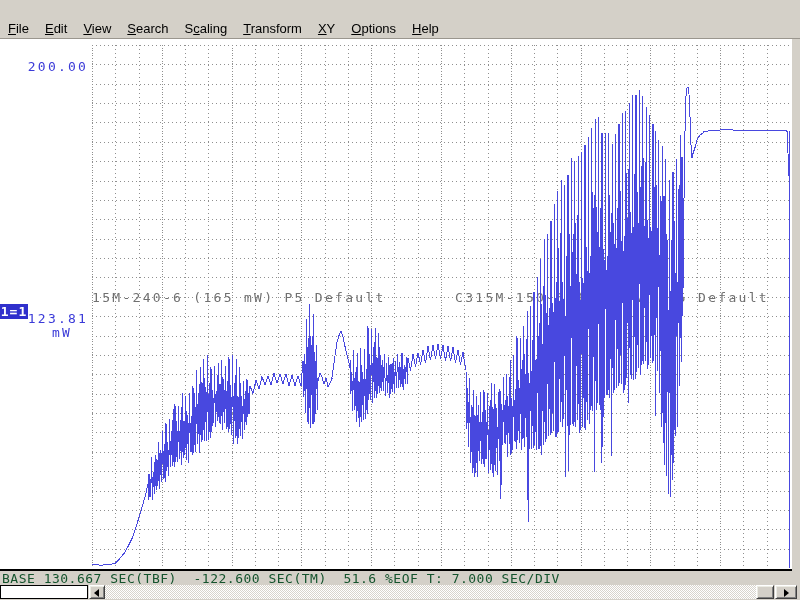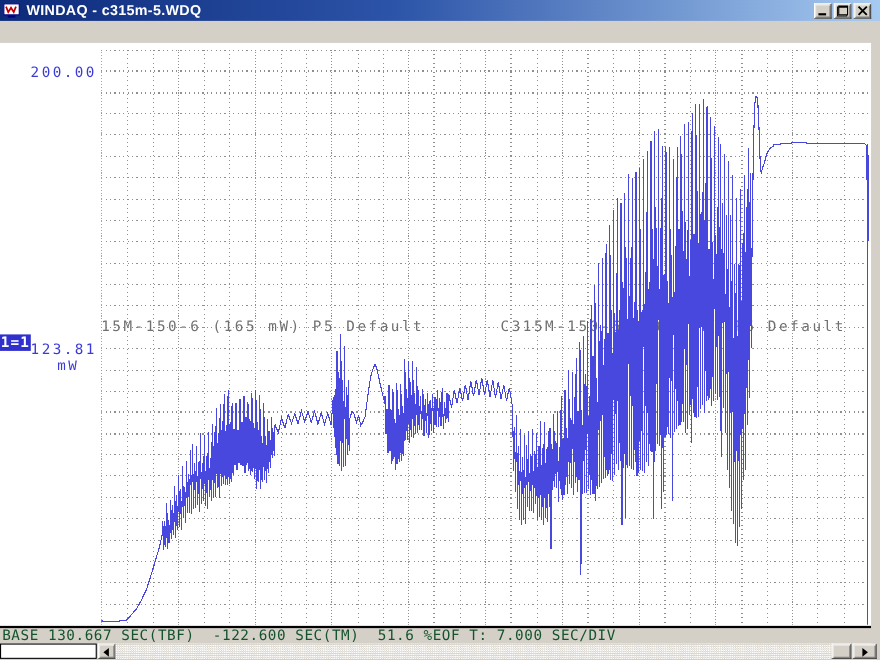--- a/index.html
+++ b/index.html
@@ -56,53 +56,40 @@
     border-top:4px solid transparent;border-bottom:4px solid transparent;border-right:5px solid #000;}
   .tri-right{position:absolute;left:8px;top:3px;width:0;height:0;
     border-top:4px solid transparent;border-bottom:4px solid transparent;border-left:5px solid #000;}
   .rightstrip{position:absolute;left:792px;top:39px;width:8px;height:546px;background:#d4d0c8;}
 </style>
 </head>
 <body>
 
 <div class="win">
 
-  <div class="titlebar">
-    <span class="appicon">
-      <svg width="16" height="14" viewBox="0 0 16 14">
-        <rect x="0.5" y="0.5" width="14" height="10" fill="#ffffff" stroke="#000080"></rect>
-        <path d="M2.5 3 L4.5 8 L7 4 L9.5 8 L11.5 3" stroke="#c00000" stroke-width="1.6" fill="none"></path>
-        <rect x="4" y="11" width="7" height="2" fill="#000080"></rect>
-      </svg>
-    </span>
-    <span class="title">WINDAQ - c315m-5.WDQ</span>
-    <span class="winbtns">
-      <span class="btn3d wbtn">
-          <span class="glyph-min"></span>
-        </span>
-      <span class="btn3d wbtn">
-          <span class="glyph-restore-b"></span>
-          <span class="glyph-restore-f"></span>
-        </span>
-      <span class="btn3d wbtn">
-          <svg class="glyph-x" width="11" height="10" viewBox="0 0 11 10">
-            <path d="M1.5 1 L9 8.5 M9 1 L1.5 8.5" stroke="#000" stroke-width="1.7"></path>
-          </svg>
-        </span>
-    </span>
-  </div>
 
+  <div class="menubar" id="menubar">
+      <span class="menu-item"><u>F</u>ile</span>
+      <span class="menu-item"><u>E</u>dit</span>
+      <span class="menu-item"><u>V</u>iew</span>
+      <span class="menu-item"><u>S</u>earch</span>
+      <span class="menu-item">S<u>c</u>aling</span>
+      <span class="menu-item"><u>T</u>ransform</span>
+      <span class="menu-item"><u>X</u>Y</span>
+      <span class="menu-item"><u>O</u>ptions</span>
+      <span class="menu-item"><u>H</u>elp</span>
+    </div>
 
   <div class="chartbg"></div>
 
   <div class="axis-label ra" style="left:0;top:39px;">200.00</div>
   <div class="axis-label ra" style="left:0;top:291px;">123.81</div>
   <div class="axis-label ra" style="left:0;top:575px;">.00</div>
   <div class="chanbadge">1=1</div>
-  <div class="axis-label" style="left:52px;top:305px;font-family:Liberation Mono, monospace;">mW</div>
+  <div class="axis-label" style="left:52px;top:305px;">mW</div>
 
   <div class="plotwrap">
     <svg id="gridsvg" width="698" height="523">
         <line x1="0.5" y1="0" x2="0.5" y2="523" stroke="#8F8F8F" stroke-dasharray="1 1.6" shape-rendering="crispEdges"></line>
         <line x1="23.5" y1="0" x2="23.5" y2="523" stroke="#8F8F8F" stroke-dasharray="1 3" shape-rendering="crispEdges"></line>
         <line x1="47.5" y1="0" x2="47.5" y2="523" stroke="#8F8F8F" stroke-dasharray="1 3" shape-rendering="crispEdges"></line>
         <line x1="70.5" y1="0" x2="70.5" y2="523" stroke="#8F8F8F" stroke-dasharray="1 1.6" shape-rendering="crispEdges"></line>
         <line x1="93.5" y1="0" x2="93.5" y2="523" stroke="#8F8F8F" stroke-dasharray="1 3" shape-rendering="crispEdges"></line>
         <line x1="116.5" y1="0" x2="116.5" y2="523" stroke="#8F8F8F" stroke-dasharray="1 3" shape-rendering="crispEdges"></line>
         <line x1="140.5" y1="0" x2="140.5" y2="523" stroke="#8F8F8F" stroke-dasharray="1 1.6" shape-rendering="crispEdges"></line>
@@ -152,21 +139,21 @@
         <line x1="0" y1="368.5" x2="698" y2="368.5" stroke="#8F8F8F" stroke-dasharray="1 3" shape-rendering="crispEdges"></line>
         <line x1="0" y1="387.5" x2="698" y2="387.5" stroke="#8F8F8F" stroke-dasharray="1 3" shape-rendering="crispEdges"></line>
         <line x1="0" y1="407.5" x2="698" y2="407.5" stroke="#8F8F8F" stroke-dasharray="1 3" shape-rendering="crispEdges"></line>
         <line x1="0" y1="426.5" x2="698" y2="426.5" stroke="#8F8F8F" stroke-dasharray="1 3" shape-rendering="crispEdges"></line>
         <line x1="0" y1="446.5" x2="698" y2="446.5" stroke="#8F8F8F" stroke-dasharray="1 3" shape-rendering="crispEdges"></line>
         <line x1="0" y1="465.5" x2="698" y2="465.5" stroke="#8F8F8F" stroke-dasharray="1 3" shape-rendering="crispEdges"></line>
         <line x1="0" y1="484.5" x2="698" y2="484.5" stroke="#8F8F8F" stroke-dasharray="1 3" shape-rendering="crispEdges"></line>
         <line x1="0" y1="504.5" x2="698" y2="504.5" stroke="#8F8F8F" stroke-dasharray="1 3" shape-rendering="crispEdges"></line>
         <line x1="0" y1="523.5" x2="698" y2="523.5" stroke="#8F8F8F" stroke-dasharray="1 3" shape-rendering="crispEdges"></line>
       </svg>
-    <div class="ann" style="left:0;top:245px;">15M-150-6 (165 mW) P5 Default</div>
+    <div class="ann" style="left:0;top:245px;">15M-240-6 (165 mW) P5 Default</div>
     <div class="ann" style="left:363px;top:245px;">C315M-150-6 (165 mW) P5 Default</div>
     <svg id="wavesvg" width="698" height="523">
         <path d="M0.0 519.5L9.0 520.2L17.0 519.5L23.0 518.6L27.0 514.4L32.0 508.5L36.0 501.6L41.0 491.4L45.0 478.9L49.0 465.6L53.0 452.1L56.0 438.8L56.0 429.0L56.9 455.3L57.8 428.6L58.7 452.3L59.6 412.5L60.5 454.5L61.4 427.5L62.3 448.8L63.2 409.7L64.1 444.6L65.0 414.5L65.9 441.4L66.8 396.9L67.7 444.1L68.6 405.0L69.5 436.8L70.4 386.4L71.3 434.0L72.2 399.3L73.1 436.5L74.0 378.4L74.9 426.2L75.8 397.4L76.7 430.7L77.6 374.4L78.5 421.6L79.4 386.0L80.3 421.0L81.2 364.1L82.1 422.2L83.0 358.9L83.9 417.4L84.8 376.3L85.7 417.1L86.6 360.7L87.5 414.2L88.4 375.3L89.3 420.4L90.2 348.4L91.1 413.4L92.0 375.9L92.9 410.4L93.8 350.9L94.7 415.1L95.6 369.7L96.5 417.5L97.4 347.6L98.3 406.8L99.2 371.1L100.1 410.2L101.0 340.9L101.9 407.6L102.8 348.0L103.7 407.2L104.6 325.5L105.5 398.9L106.4 348.5L107.3 407.5L108.2 322.0L109.1 396.9L110.0 337.3L110.9 395.1L111.8 313.6L112.7 396.2L113.6 341.8L114.5 395.7L115.4 310.0L116.3 394.6L117.2 338.2L118.1 392.8L119.0 321.6L119.9 387.0L120.8 344.7L121.7 378.1L122.6 321.3L123.5 382.3L124.4 345.6L125.3 376.2L126.2 317.8L127.1 377.6L128.0 338.8L128.9 379.0L129.8 314.7L130.7 385.0L131.6 334.0L132.5 377.6L133.4 320.7L134.3 383.6L135.2 336.3L136.1 387.2L137.0 312.0L137.9 384.1L138.8 340.0L139.7 390.0L140.6 309.7L141.5 399.2L142.4 338.3L143.3 393.3L144.2 314.0L145.1 399.3L146.0 351.0L146.9 392.9L147.8 321.7L148.7 391.4L149.6 351.0L150.5 394.0L151.4 335.8L152.3 384.8L153.2 346.5L154.1 380.4L155.0 333.9L155.9 371.6L156.8 347.8L157.7 369.3L158.0 341.0L161.0 348.4L164.0 335.2L167.0 344.0L170.0 331.6L173.0 340.1L176.0 331.2L179.0 340.3L182.0 328.5L185.0 338.3L188.0 329.1L191.0 338.8L194.0 328.8L197.0 340.6L200.0 330.2L203.0 340.6L206.0 330.8L209.0 341.1L211.0 315.8L211.9 352.4L212.7 309.1L213.6 368.2L214.4 274.0L215.3 376.9L216.1 292.9L216.9 378.5L217.8 259.0L218.6 382.8L219.5 300.3L220.3 379.1L221.2 269.5L222.0 378.7L222.9 306.8L223.7 368.9L224.6 300.3L225.4 364.7L226.0 335.7L228.0 328.5L230.0 331.9L232.0 339.2L234.0 332.6L236.0 342.0L238.0 338.1L240.0 333.6L240.0 332.6L243.0 310.6L245.0 297.1L247.0 290.5L249.0 286.0L251.0 291.7L253.0 301.4L255.0 310.2L258.0 322.4L258.0 315.2L258.9 349.4L259.8 327.0L260.7 366.4L261.6 304.9L262.5 365.4L263.4 326.9L264.3 376.7L265.2 308.4L266.1 372.6L267.0 335.9L267.9 382.4L268.8 302.9L269.7 377.0L270.6 326.7L271.5 375.2L272.4 304.4L273.3 374.0L274.2 323.8L275.1 369.2L276.0 281.5L276.9 354.9L277.8 309.1L278.7 354.9L279.6 283.6L280.5 357.9L281.4 302.1L282.3 352.7L283.2 283.1L284.1 353.1L285.0 311.9L285.9 349.2L286.8 288.4L287.7 348.2L288.0 309.5L289.1 345.5L290.2 314.9L291.3 345.5L292.4 309.1L293.5 351.0L294.6 318.1L295.7 348.2L296.8 312.5L297.9 352.8L299.0 319.0L300.1 346.5L301.2 312.9L302.3 348.3L303.4 315.8L304.5 343.1L305.6 309.5L306.7 342.9L307.8 317.0L308.9 342.4L310.0 307.7L311.1 345.0L312.2 320.1L313.3 339.1L314.4 312.5L315.5 339.0L316.0 313.5L318.5 325.5L321.0 309.2L323.5 321.7L326.0 307.6L328.5 319.7L331.0 305.0L333.5 318.3L336.0 301.3L338.5 315.3L341.0 300.1L343.5 313.9L346.0 298.7L348.5 314.0L351.0 300.4L353.5 315.5L356.0 300.9L358.5 316.4L361.0 302.1L363.5 318.0L366.0 304.8L368.5 319.5L371.0 307.4L373.5 322.6L374.0 325.0L374.9 383.5L375.8 343.2L376.7 402.0L377.6 332.6L378.5 417.6L379.4 360.5L380.3 427.8L381.2 345.0L382.1 431.9L383.0 370.3L383.9 428.0L384.8 350.7L385.7 431.7L386.6 360.0L387.5 416.0L388.4 347.0L389.3 419.2L390.2 367.5L391.1 419.4L392.0 345.1L392.9 421.6L393.8 365.0L394.7 413.5L395.6 348.3L396.5 428.0L397.4 360.8L398.3 424.9L399.2 338.0L400.1 428.0L401.0 362.1L401.9 431.9L402.8 338.7L403.7 426.0L404.6 363.4L405.5 429.5L406.4 346.8L407.3 415.9L408.0 343.9L408.9 454.0L409.7 358.9L410.6 400.3L411.4 331.7L412.3 397.8L413.1 355.5L413.9 398.7L414.8 328.7L415.6 411.6L416.5 361.5L417.3 399.4L418.2 315.0L419.0 409.6L419.9 353.2L420.7 405.3L421.6 309.6L422.4 396.0L423.3 344.2L424.1 404.2L425.0 291.2L425.9 394.9L426.7 335.2L427.6 398.3L428.4 293.4L429.3 405.1L430.1 315.5L431.0 394.1L431.8 280.8L432.7 401.9L433.5 328.8L434.4 391.7L435.2 266.0L436.1 477.3L436.9 327.9L437.8 404.4L438.6 260.7L439.5 403.5L440.3 294.9L441.2 402.8L442.0 246.7L442.9 399.5L443.7 314.9L444.6 405.0L445.4 231.9L446.3 403.9L447.1 278.3L448.0 403.9L448.8 214.2L449.7 410.2L450.5 298.6L451.4 399.9L452.2 193.8L453.1 397.3L453.9 250.5L454.8 394.0L455.6 189.2L456.5 390.8L457.3 262.8L458.2 389.7L459.0 176.5L459.9 387.7L460.7 257.6L461.6 385.5L462.4 159.1L463.3 391.7L464.1 237.0L465.0 392.3L465.8 146.2L466.7 387.2L467.5 256.4L468.4 376.5L469.2 134.7L470.1 382.1L470.9 237.0L471.8 374.2L472.6 139.9L473.5 432.1L474.3 211.3L475.2 380.8L476.0 130.1L476.9 426.3L477.7 189.1L478.6 380.0L479.4 113.4L480.3 379.0L481.1 189.5L482.0 381.4L482.8 116.4L483.7 381.9L484.5 229.3L485.4 374.7L486.2 111.2L487.1 387.6L487.9 236.6L488.8 384.7L489.6 107.4L490.5 381.9L491.3 238.3L492.2 383.4L493.0 99.7L493.9 385.1L494.7 201.9L495.6 375.4L496.4 92.4L497.3 378.8L498.1 211.5L499.0 365.1L499.8 83.5L500.7 365.5L501.5 162.9L502.4 427.1L503.2 73.8L504.1 364.7L504.9 162.2L505.8 358.4L506.6 72.0L507.5 360.1L508.3 162.7L509.2 417.8L510.0 87.8L510.9 402.2L511.7 204.0L512.6 352.5L513.4 88.5L514.3 350.2L515.1 210.6L516.0 349.6L516.8 88.5L517.7 353.0L518.5 187.0L519.4 410.5L520.2 99.5L521.1 347.9L521.9 178.5L522.8 344.9L523.6 89.0L524.5 342.6L525.3 162.8L526.2 341.2L527.0 78.8L527.9 338.4L528.7 146.4L529.6 338.5L530.4 68.1L531.3 348.3L532.1 190.6L533.0 344.6L533.8 65.8L534.7 332.6L535.5 173.1L536.4 358.0L537.2 57.9L538.1 330.4L538.9 167.5L539.8 334.1L540.6 49.6L541.5 334.9L542.3 129.0L543.2 334.2L544.0 49.7L544.9 327.2L545.7 147.4L546.6 323.3L547.4 45.3L548.3 330.1L549.1 121.2L550.0 319.9L550.8 51.1L551.7 318.5L552.5 181.3L553.4 316.4L554.2 61.8L555.1 324.2L555.9 175.2L556.8 319.7L557.6 69.9L558.5 313.4L559.3 186.3L560.2 318.4L561.0 79.1L561.9 315.8L562.7 141.9L563.6 370.8L563.0 86.1L563.9 293.3L564.8 139.6L565.7 326.1L566.6 94.6L567.5 348.4L568.4 150.6L569.3 381.9L570.2 101.2L571.1 398.3L572.0 150.6L572.9 419.6L573.8 113.8L574.7 431.0L575.6 195.3L576.5 448.5L577.4 134.8L578.3 451.6L579.2 195.3L580.1 434.5L581.0 127.1L581.9 417.9L582.8 176.3L583.7 391.1L584.6 114.4L585.5 382.1L586.4 143.6L587.3 341.3L588.2 90.0L589.1 316.5L590.0 112.3L590.9 271.0L591.0 244.0L592.0 153.5L593.0 86.2L594.0 51.0L595.0 42.9L596.0 42.4L597.0 49.4L598.0 71.6L599.0 100.2L600.0 113.0L601.0 108.5L603.0 102.6L605.0 94.8L608.0 90.0L611.0 87.8L611.0 86.4L623.0 85.5L635.0 84.2L647.0 85.7L659.0 85.7L671.0 85.2L683.0 85.3L694.0 85.5L695.0 86.6L695.5 87.3L696.0 108.3L696.5 131.3L697.0 129.7L697.5 173.9L697.0 86.0L697.0 523.0" fill="none" stroke="#4848DF" stroke-width="1" shape-rendering="crispEdges"></path>
       </svg>
   </div>
 
   <div class="divider"></div>
 
   <div class="statusbar"><span>BASE 130.667 SEC(TBF)  -122.600 SEC(TM)  51.6 %EOF T: 7.000 SEC/DIV</span></div>
 

